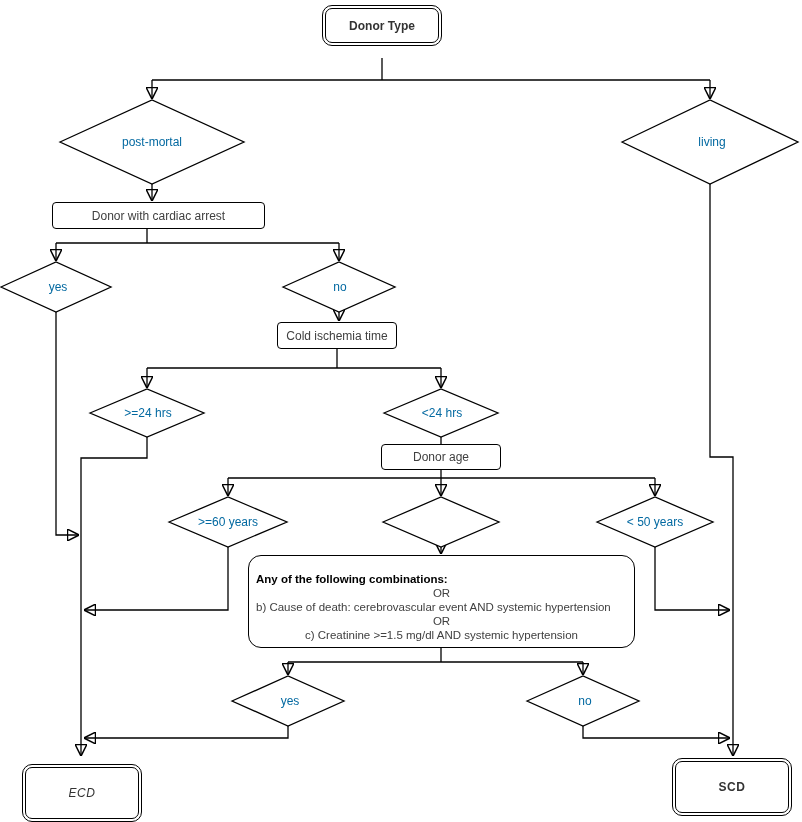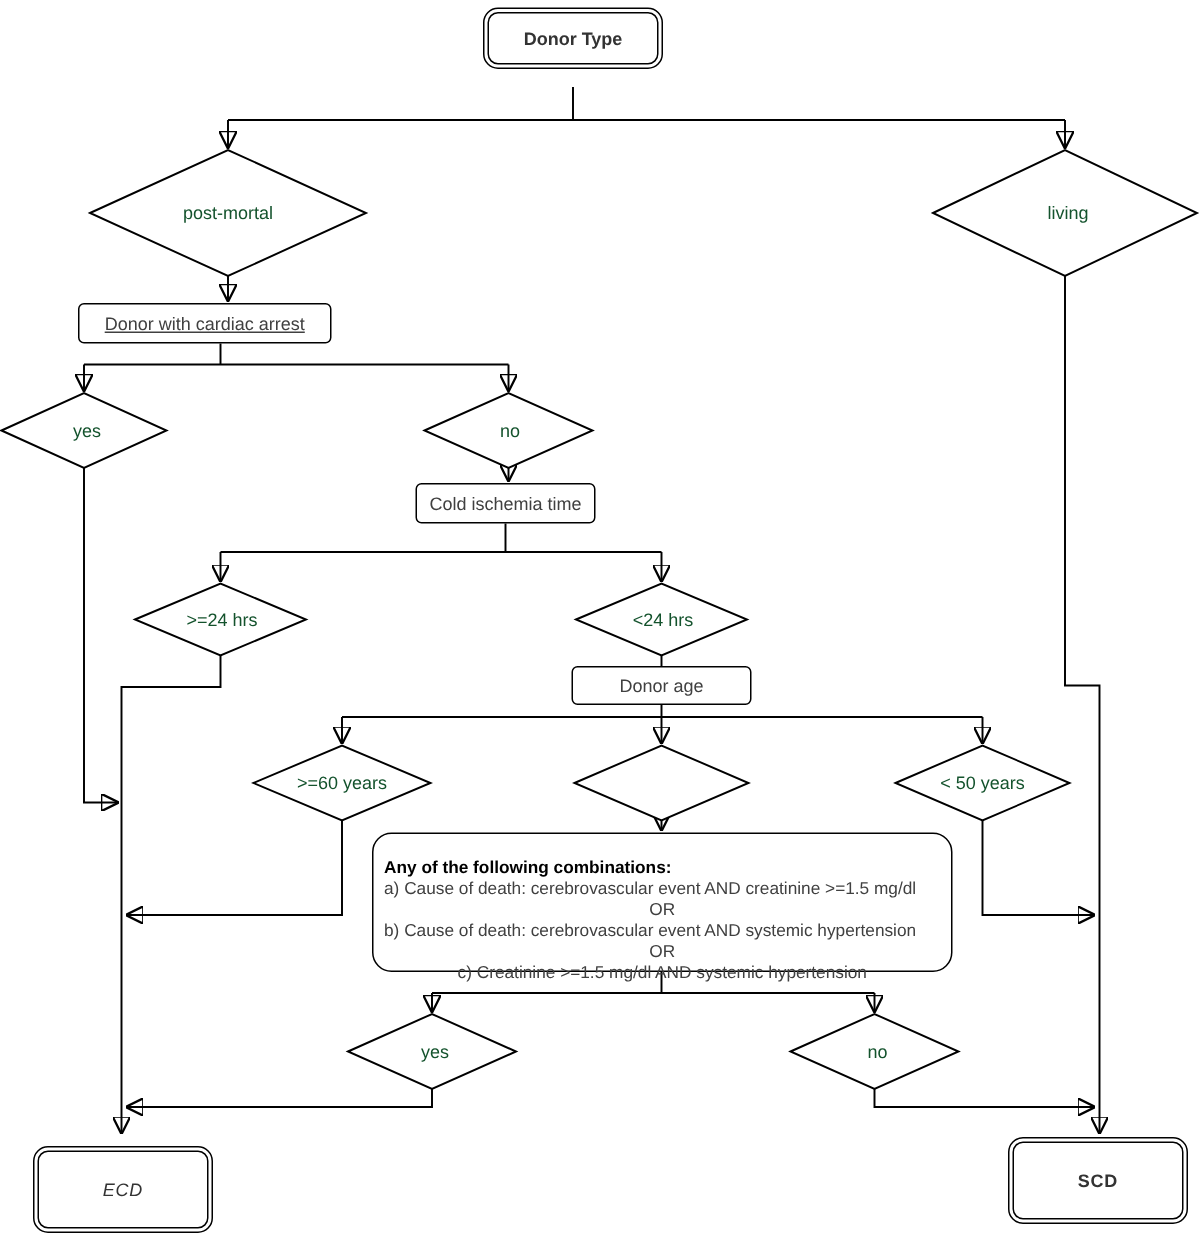--- a/index.html
+++ b/index.html
@@ -27,21 +27,21 @@
   }
   svg.wires polygon.diamond {
     fill: #ffffff;
     stroke: #000000;
     stroke-width: 1.3;
   }
   .node-label {
     position: absolute;
     transform: translate(-50%, -50%);
     font-size: 12px;
-    color: #14532d;
+    color: #0369a1;
     white-space: nowrap;
     text-align: center;
   }
   .box {
     position: absolute;
     box-sizing: border-box;
     border: 1.3px solid #000000;
     border-radius: 4px;
     background: #ffffff;
     display: flex;
@@ -171,33 +171,32 @@
   <div class="node-label" style="left:228px; top:522px;">&gt;=60 years</div>
   <div class="node-label" style="left:441px; top:522px;margin-top:48px;">50-59 years</div>
   <div class="node-label" style="left:655px; top:522px;">&lt; 50 years</div>
   <div class="node-label" style="left:290px; top:701px;">yes</div>
   <div class="node-label" style="left:585px; top:701px;">no</div>
 
   <div class="terminal start" style="left:322px; top:5px; width:120px; height:41px;">
     <div class="inner">Donor Type</div>
   </div>
 
-  <div class="box" style="left:52px; top:202px; width:169px; height:27px;text-decoration:underline;">
+  <div class="box" style="left:52px; top:202px; width:213px; height:27px;">
     <span>Donor with cardiac arrest</span>
   </div>
   <div class="box" style="left:381px; top:444px; width:120px; height:26px;">
     <span>Donor age</span>
   </div>
   <div class="box" style="left:277px; top:322px; width:120px; height:27px;">
     <span>Cold ischemia time</span>
   </div>
 
   <div class="comb-box" style="left:248px; top:555px; width:387px; height:93px;">
     <div class="comb-line comb-heading">Any of the following combinations:</div>
-    <div class="comb-line">a) Cause of death: cerebrovascular event AND creatinine &gt;=1.5 mg/dl</div>
     <div class="comb-line center">OR</div>
     <div class="comb-line">b) Cause of death: cerebrovascular event AND systemic hypertension</div>
     <div class="comb-line center">OR</div>
     <div class="comb-line center">c) Creatinine &gt;=1.5 mg/dl AND systemic hypertension</div>
   </div>
 
   <div class="terminal" style="left:22px; top:764px; width:120px; height:58px;font-style:italic;">
     <div class="inner">ECD</div>
   </div>
   <div class="terminal scd" style="left:672px; top:758px; width:120px; height:58px;">

